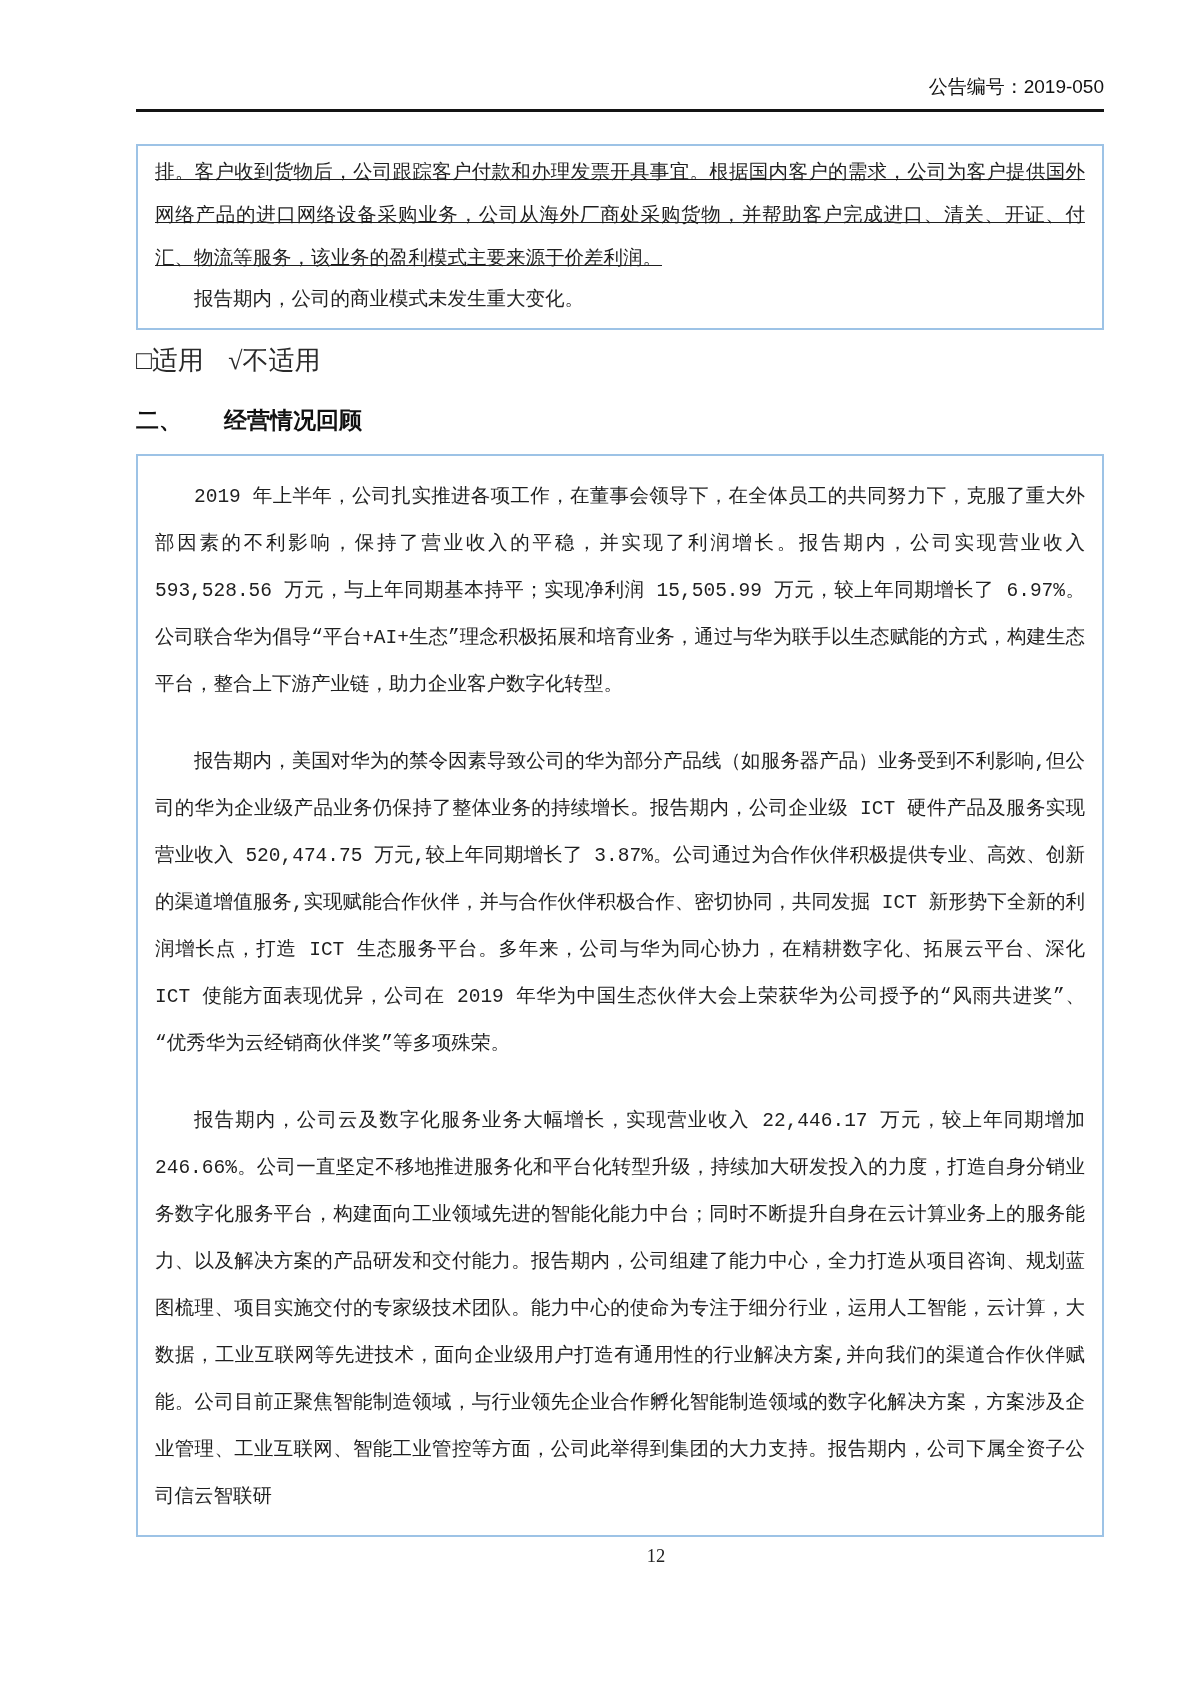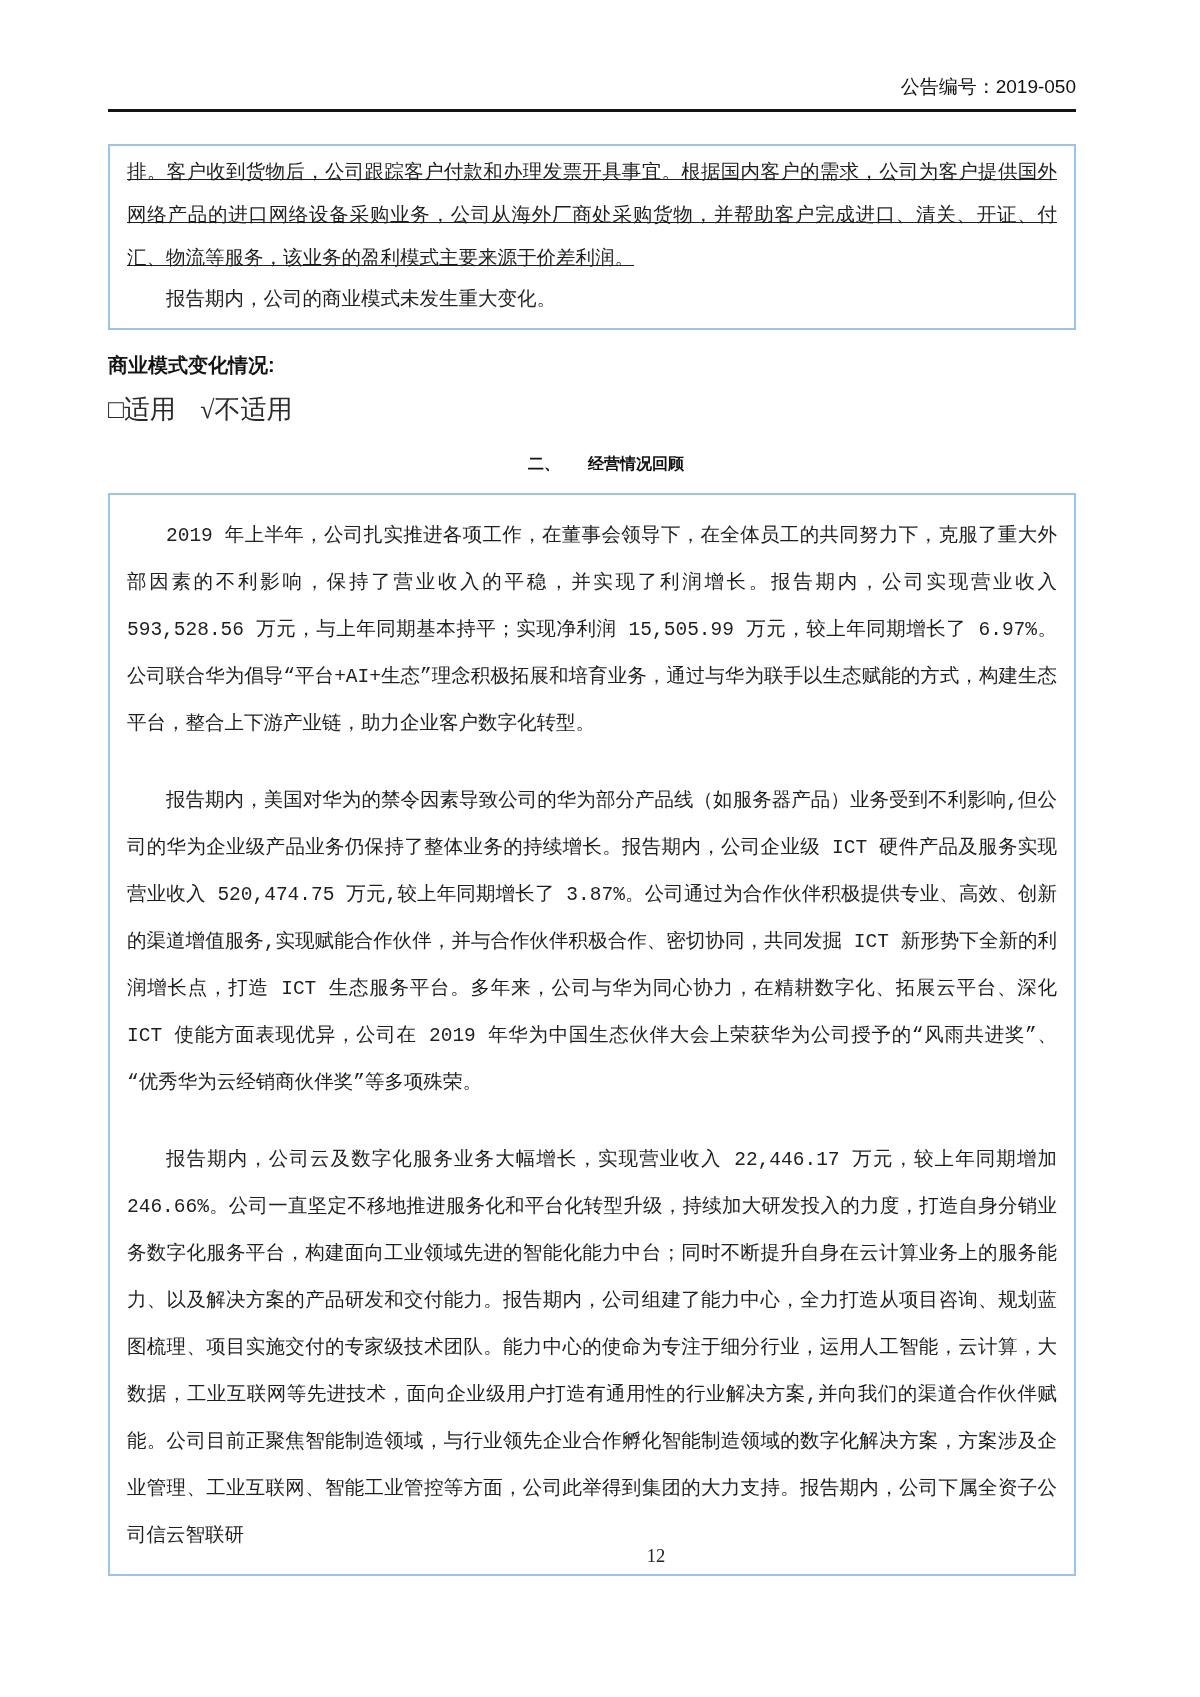--- a/index.html
+++ b/index.html
@@ -8,21 +8,21 @@
     width: 1200px;
     height: 1697px;
     margin: 0 auto;
     background: #ffffff;
     box-sizing: border-box;
     font-family: "Liberation Serif", "DejaVu Serif", serif;
     color: #1f1f1f;
     overflow: hidden;
   }
   .content {
-    margin-left: 92px;
+    margin-left: 120px;
     width: 968px;
     padding-left: 16px;
   }
   .header {
     padding-top: 74px;
     text-align: right;
     font-size: 19px;
     font-family: "Liberation Sans", "DejaVu Sans", sans-serif;
     color: #111;
   }
@@ -62,25 +62,24 @@
     color: #151515;
   }
   .options {
     margin-top: 13px;
     font-size: 26px;
     color: #2a2a2a;
   }
   .options .opt-b { margin-left: 18px; }
   .heading {
     margin-top: 27px;
-    font-size: 16px;
+    font-size: 23px;
     font-weight: bold;
     font-family: "Liberation Sans", "DejaVu Sans", sans-serif;
     color: #111;
-    text-align: center;
   }
   .heading .h-num { display: inline-block; width: 88px; }
   .page-number {
     position: absolute;
     top: 1546px;
     left: 0;
     width: 100%;
     box-sizing: border-box;
     padding-left: 112px;
     text-align: center;
@@ -98,21 +97,20 @@
       <span>公告编号：2019-050</span>
     </div>
 
     <div class="rule"></div>
 
     <div class="box box1">
       <p class="noindent">排。客户收到货物后，公司跟踪客户付款和办理发票开具事宜。根据国内客户的需求，公司为客户提供国外网络产品的进口网络设备采购业务，公司从海外厂商处采购货物，并帮助客户完成进口、清关、开证、付汇、物流等服务，该业务的盈利模式主要来源于价差利润。</p>
       <p class="indent">报告期内，公司的商业模式未发生重大变化。</p>
     </div>
 
-    <div class="subhead">商业模式变化情况:</div>
 
     <div class="options">
       <span class="opt-a">□适用</span>
       <span class="opt-b">√不适用</span>
     </div>
 
     <div class="heading">
       <span class="h-num">二、</span><span class="h-title">经营情况回顾</span>
     </div>
 

